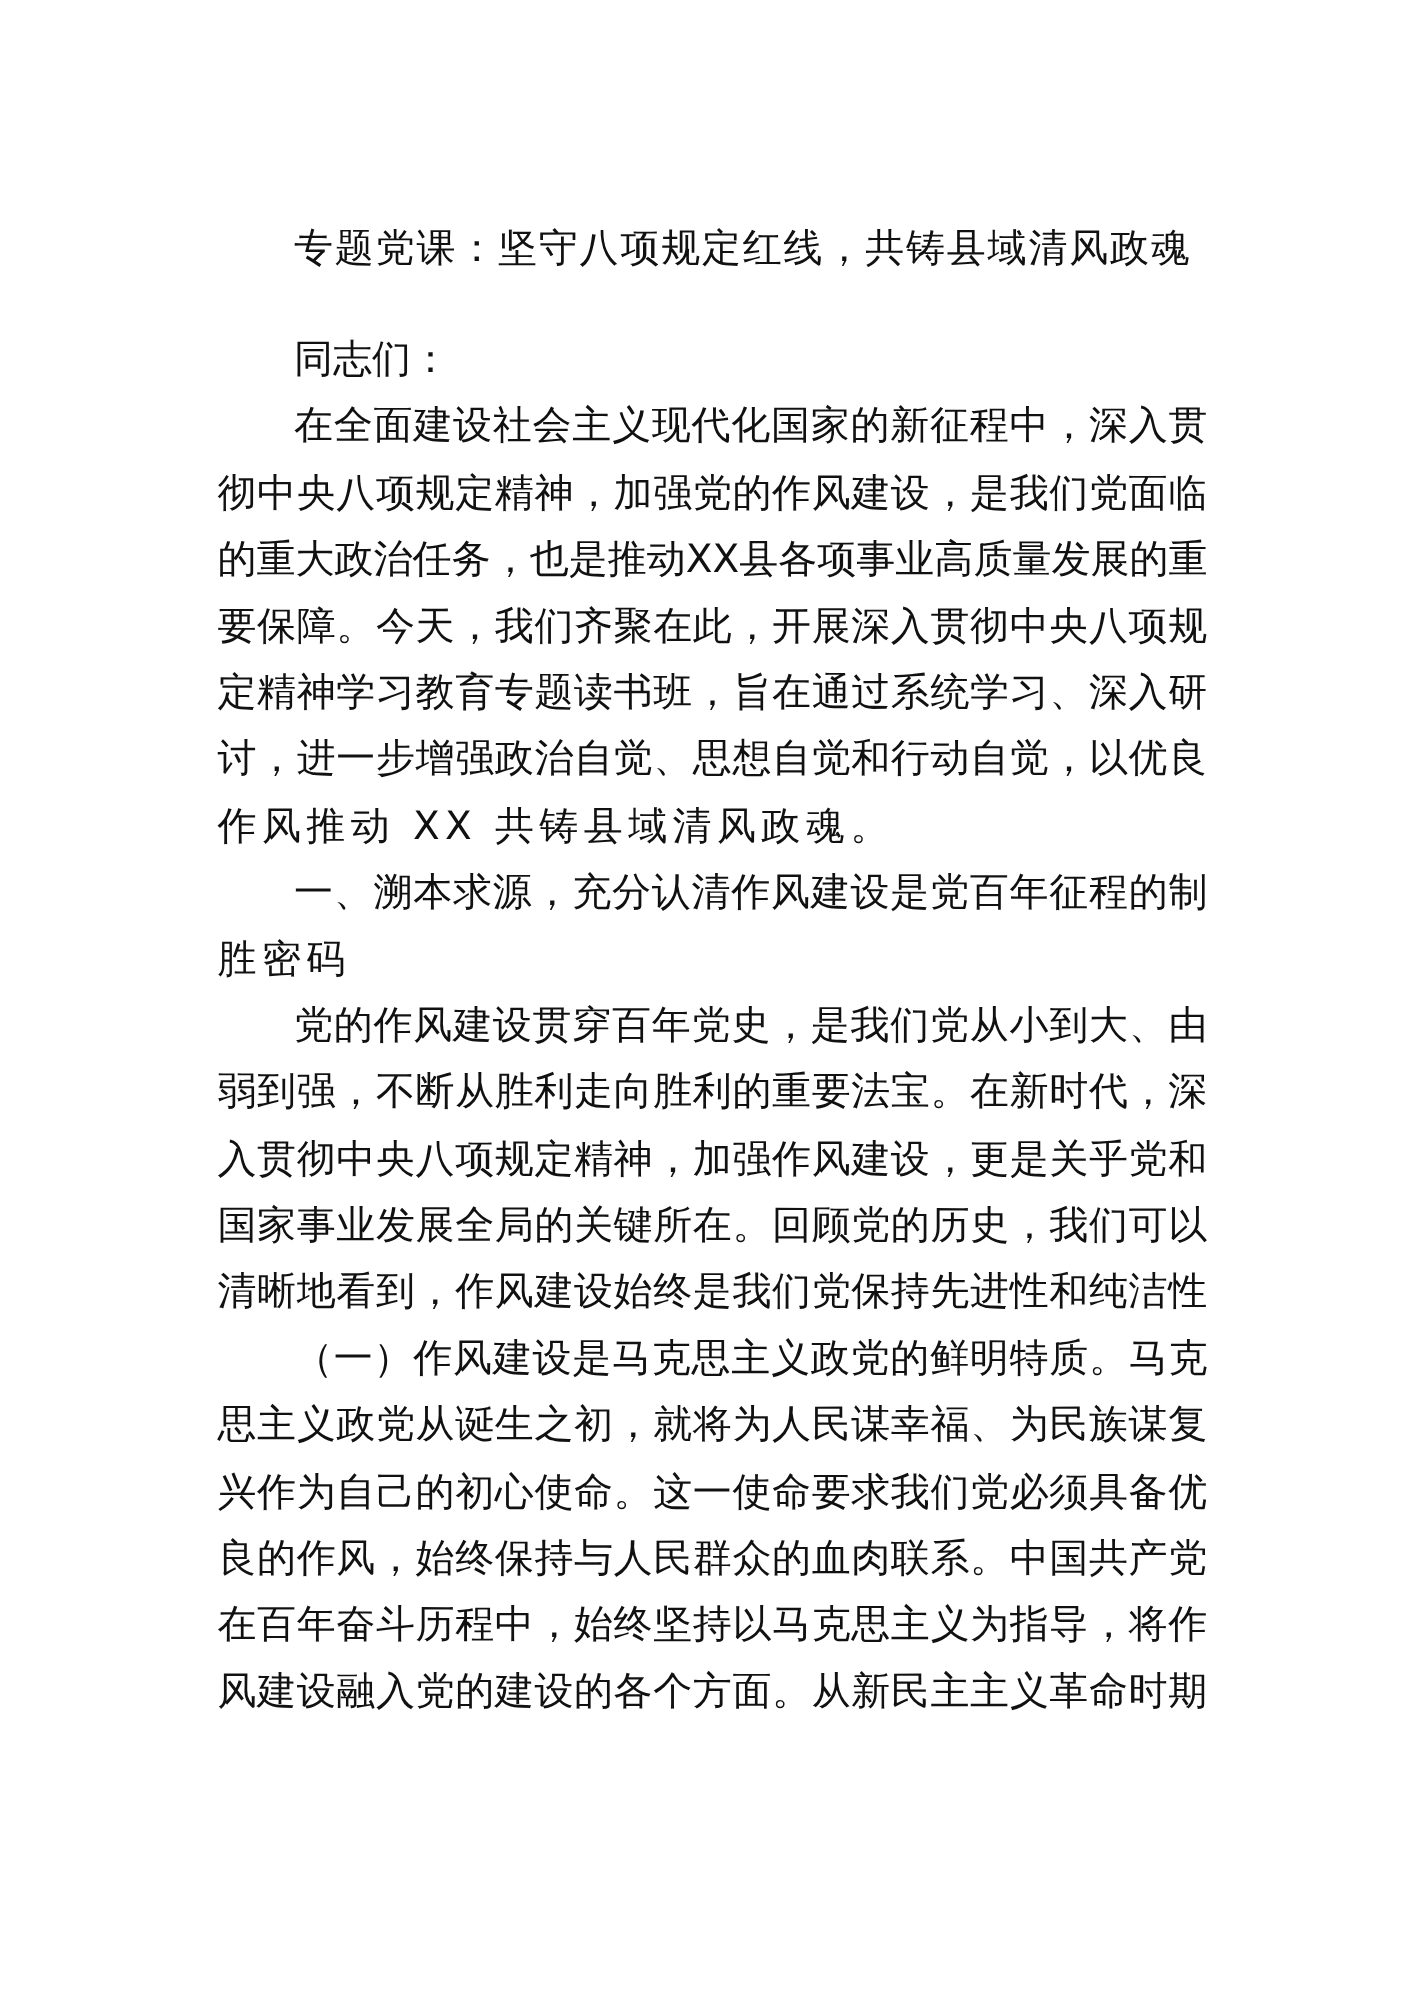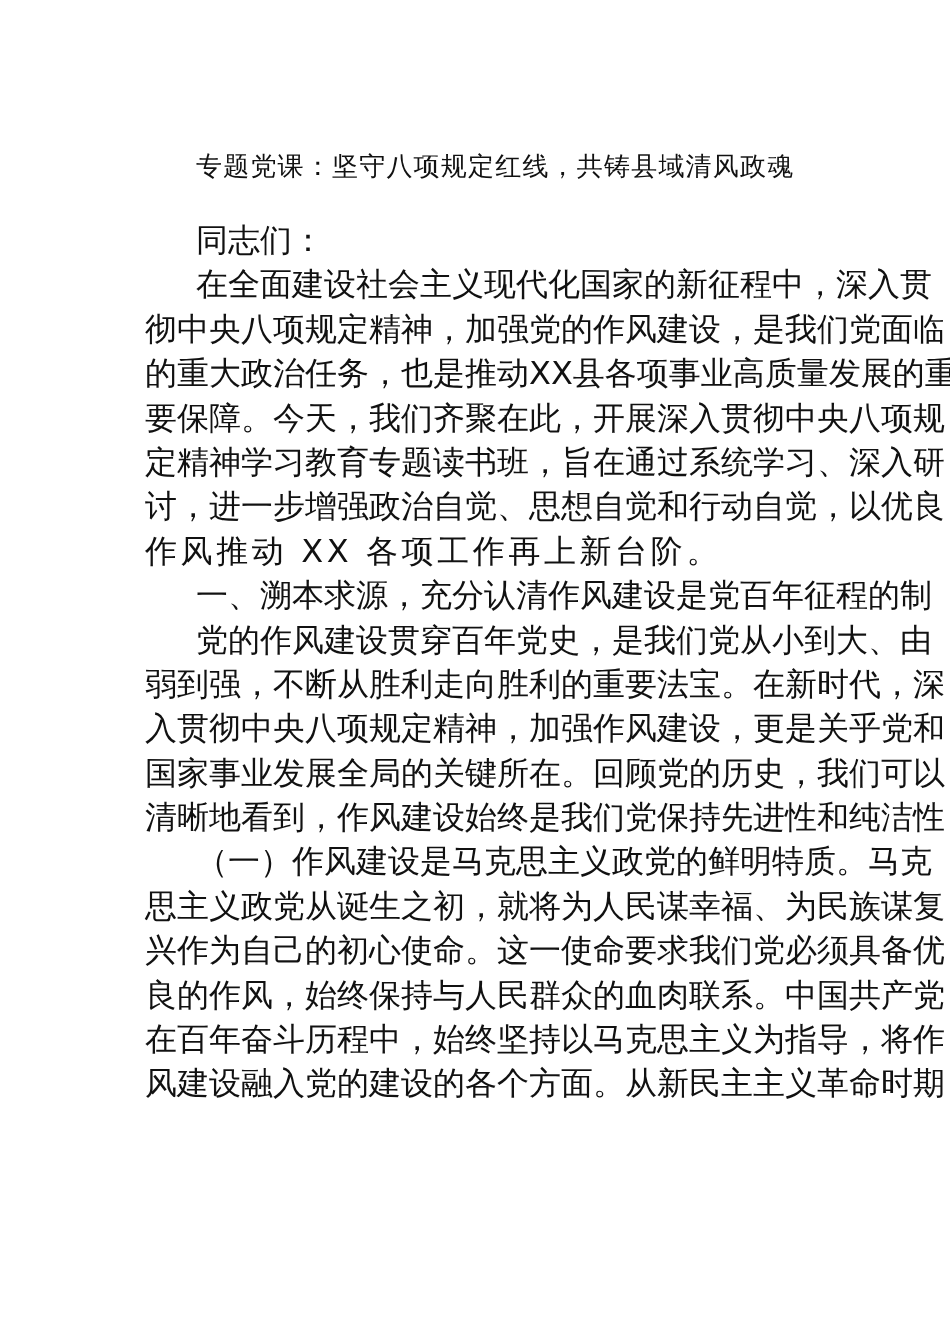--- a/index.html
+++ b/index.html
@@ -2,21 +2,21 @@
 <html><head>
 <meta charset="utf-8">
 <style>
   html, body { margin: 0; padding: 0; background: #ffffff; }
   body { width: 950px; height: 1344px; position: relative; overflow: hidden;
          font-family: "DejaVu Sans", "Liberation Sans", sans-serif; color: #111111; }
   .page { position: absolute; left: 0; top: 0; width: 950px; height: 1344px; background: #ffffff; }
   .title { position: absolute; left: 196px; top: 146px; font-size: 26px; line-height: 40px;
            white-space: nowrap; letter-spacing: 1.2px; }
   .body { position: absolute; left: 145px; top: 218px; width: 660px; }
-  .line { height: 44.4px; line-height: 44.4px; font-size: 32px; white-space: nowrap;
+  .line { height: 44.4px; line-height: 44.4px; font-size: 26px; white-space: nowrap;
           display: flex; justify-content: space-between; }
   .line.indent { padding-left: 51px; }
   .line.short { justify-content: flex-start; }
   .line.short span { margin-right: 0; }
   .ch { display: inline-block; }
 </style>
 </head>
 <body>
 
 <div class="page">
@@ -182,21 +182,21 @@
         <span class="ch">行</span>
         <span class="ch">动</span>
         <span class="ch">自</span>
         <span class="ch">觉</span>
         <span class="ch">，</span>
         <span class="ch">以</span>
         <span class="ch">优</span>
         <span class="ch">良</span>
       </div>
     <div class="line short">
-        <span style="letter-spacing:3.6px">作风推动 XX 各项工作再上新台阶。</span>
+        <span style="letter-spacing:3.6px">作风推动 XX 共铸县域清风政魂。</span>
       </div>
 
     <div class="line indent">
         <span class="ch">一</span>
         <span class="ch">、</span>
         <span class="ch">溯</span>
         <span class="ch">本</span>
         <span class="ch">求</span>
         <span class="ch">源</span>
         <span class="ch">，</span>
@@ -209,20 +209,23 @@
         <span class="ch">建</span>
         <span class="ch">设</span>
         <span class="ch">是</span>
         <span class="ch">党</span>
         <span class="ch">百</span>
         <span class="ch">年</span>
         <span class="ch">征</span>
         <span class="ch">程</span>
         <span class="ch">的</span>
         <span class="ch">制</span>
+      </div>
+    <div class="line short">
+        <span style="letter-spacing:3.6px">胜密码</span>
       </div>
 
     <div class="line indent">
         <span class="ch">党</span>
         <span class="ch">的</span>
         <span class="ch">作</span>
         <span class="ch">风</span>
         <span class="ch">建</span>
         <span class="ch">设</span>
         <span class="ch">贯</span>

